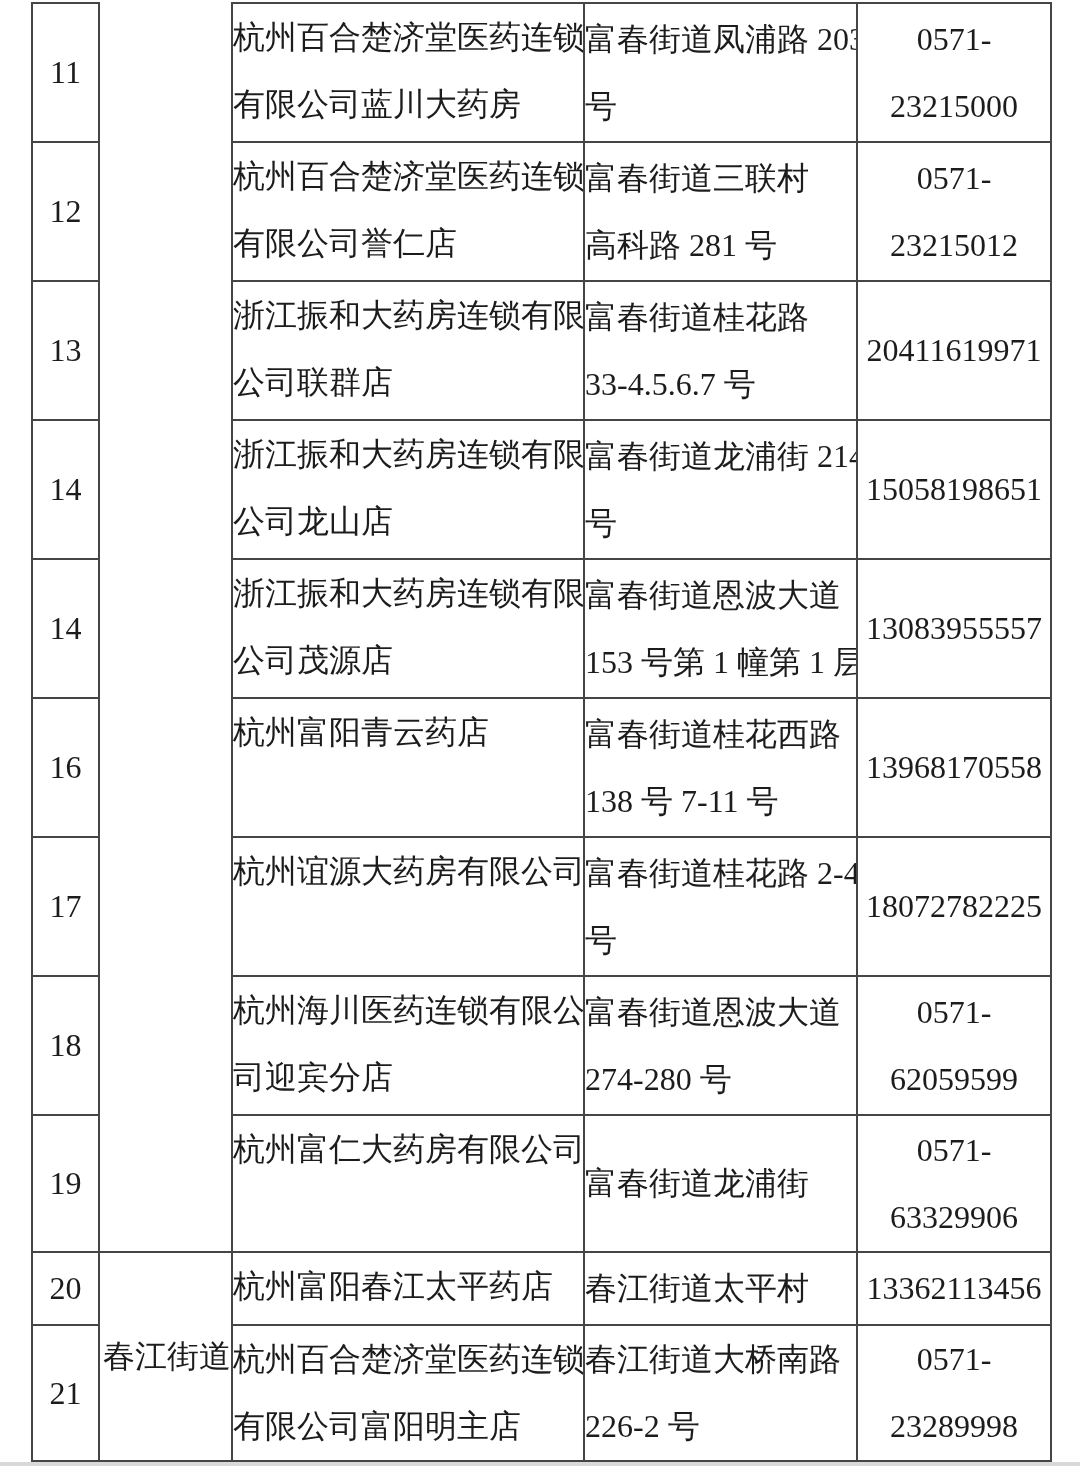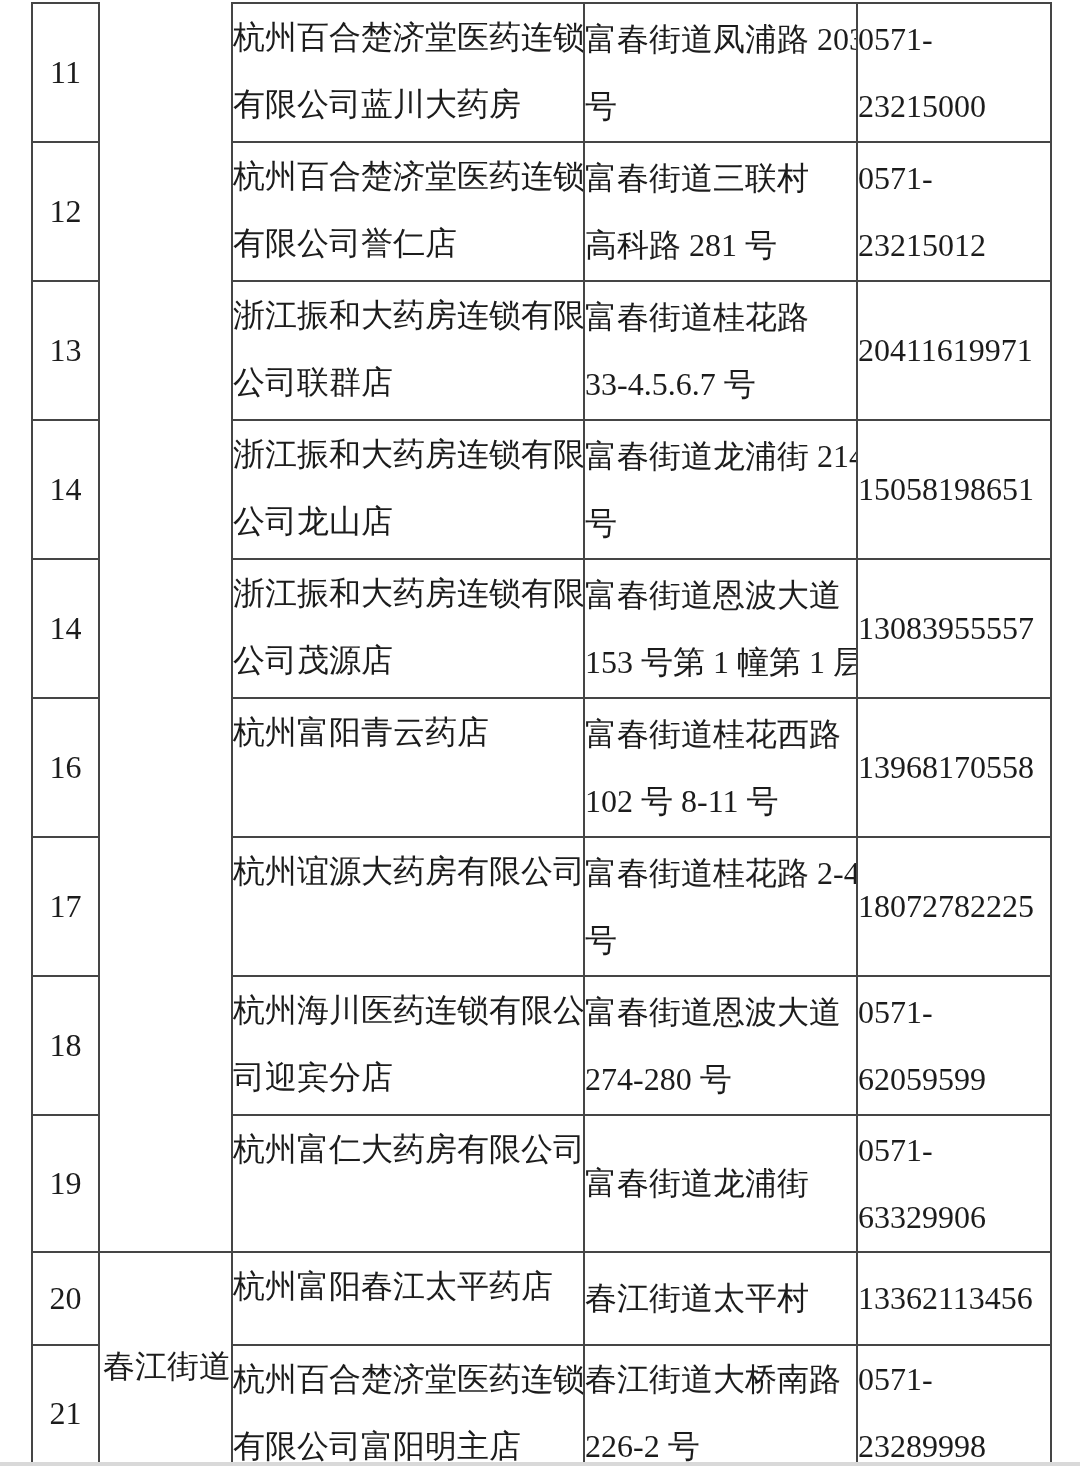--- a/index.html
+++ b/index.html
@@ -18,21 +18,21 @@
     border:2px solid #454545;
     font-size:32px;line-height:67px;
     overflow:hidden;
     padding:0;
   }
   td.c-num{text-align:center;vertical-align:middle;}
   td.c-street{text-align:right;vertical-align:middle;white-space:pre;}
   td.c-street.cont{border-top:none;}
   td.c-name{text-align:left;vertical-align:top;padding:2px 2px 0 4px;white-space:pre;margin-left:41px;}
   td.c-addr{text-align:left;vertical-align:middle;padding-left:7px;white-space:pre;}
-  td.c-phone{text-align:left;vertical-align:middle;white-space:pre;}
+  td.c-phone{text-align:center;vertical-align:middle;white-space:pre;}
   .bottom-strip{
     position:absolute;left:0;top:1462px;width:1080px;height:4px;
     background:#d9d9d9;
   }
 </style>
 </head>
 <body>
 
 <div class="table-wrap">
   <table class="pharm">
@@ -84,21 +84,21 @@
         <td class="c-name">浙江振和大药房连锁有限
 公司茂源店</td>
         <td class="c-addr">富春街道恩波大道
 153 号第 1 幢第 1 层</td>
         <td class="c-phone">13083955557</td>
       </tr>
       <tr style="height:139px">
         <td class="c-num">16</td>
         <td class="c-name">杭州富阳青云药店</td>
         <td class="c-addr">富春街道桂花西路
-102 号 8-11 号</td>
+138 号 7-11 号</td>
         <td class="c-phone">13968170558</td>
       </tr>
       <tr style="height:139px">
         <td class="c-num">17</td>
         <td class="c-name">杭州谊源大药房有限公司</td>
         <td class="c-addr">富春街道桂花路 2-4
 号</td>
         <td class="c-phone">18072782225</td>
       </tr>
       <tr style="height:139px">
@@ -110,21 +110,21 @@
         <td class="c-phone">0571-
 62059599</td>
       </tr>
       <tr style="height:137px">
         <td class="c-num">19</td>
         <td class="c-name">杭州富仁大药房有限公司</td>
         <td class="c-addr">富春街道龙浦街</td>
         <td class="c-phone">0571-
 63329906</td>
       </tr>
-      <tr style="height:93px">
+      <tr style="height:73px">
         <td class="c-num">20</td>
         <td class="c-street" rowspan="2">春江街道</td>
         <td class="c-name">杭州富阳春江太平药店</td>
         <td class="c-addr">春江街道太平村</td>
         <td class="c-phone">13362113456</td>
       </tr>
       <tr style="height:136px">
         <td class="c-num">21</td>
         <td class="c-name">杭州百合楚济堂医药连锁
 有限公司富阳明主店</td>

